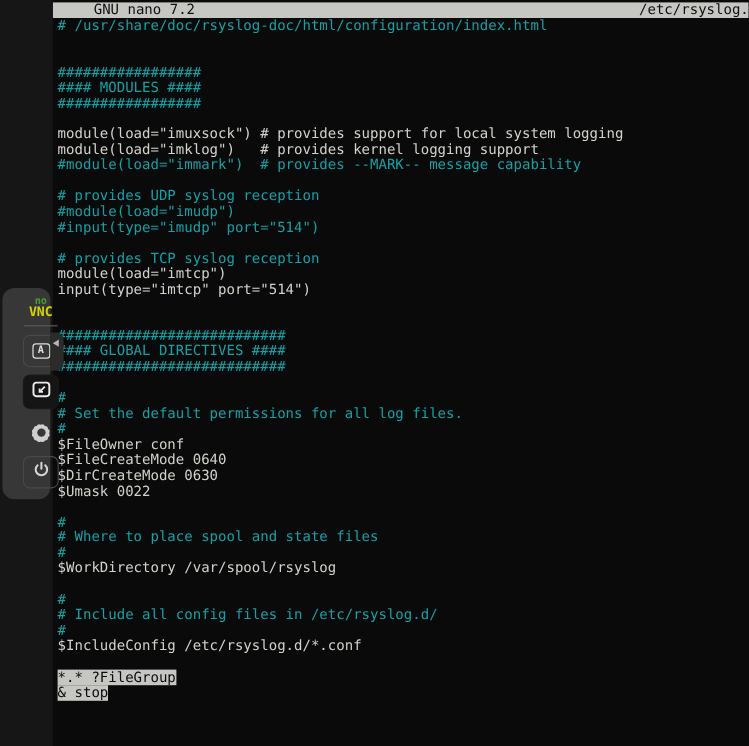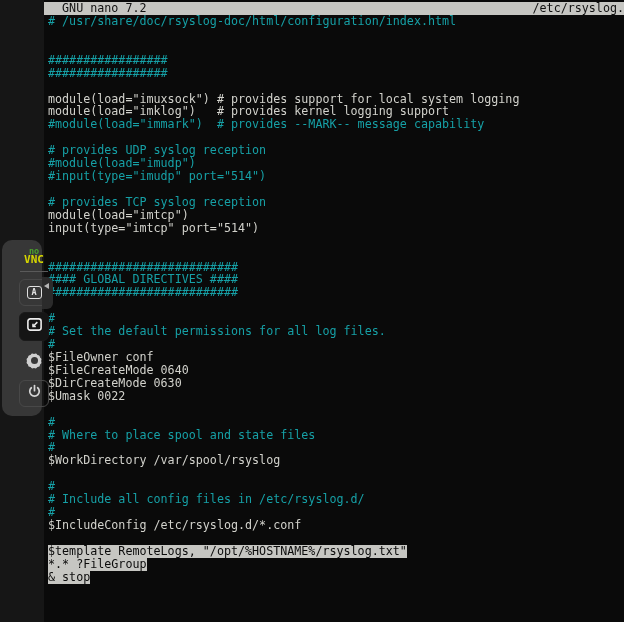--- a/index.html
+++ b/index.html
@@ -8,21 +8,21 @@
     --logo-green:#4aa02c; --logo-yellow:#d6d600;
   }
   *{margin:0;padding:0;box-sizing:border-box;}
   html,body{width:624px;height:622px;overflow:hidden;}
   body{background:#161616;position:relative;font-family:"DejaVu Sans Mono",monospace;}
 
   
   .terminal{position:absolute;left:44px;top:0;width:580px;height:622px;background:var(--terminal-bg);overflow:hidden;}
   .titlebar{position:absolute;left:0;top:2px;width:100%;height:13px;background:var(--titlebar-bg);color:#101010;
     font-size:11.7px;line-height:13px;white-space:pre;}
-  .titlebar .t-left{position:absolute;left:4px;top:0;}
+  .titlebar .t-left{position:absolute;left:20px;top:0;}
   .titlebar .t-right{position:absolute;right:0;top:0;text-align:right;}
   .content{position:absolute;left:0;top:15px;width:100%;padding-left:4px;}
   .line{height:12.93px;line-height:12.93px;font-size:11.7px;white-space:pre;color:var(--text);}
   .line span{display:inline-block;height:12.93px;}
   .t-comment{color:var(--comment);}
   .t-code{color:var(--text);}
   .t-selected{background:var(--selection-bg);color:#0b0b0b;}
 
   
   .vnc-panel{position:absolute;left:2px;top:240px;width:40px;height:176px;background:#373737;
@@ -54,20 +54,21 @@
 <div class="terminal">
   <div class="titlebar">
     <span class="t-left">  GNU nano 7.2</span>
     <span class="t-right">/etc/rsyslog.</span>
   </div>
   <div class="content">
       <div class="line"><span class="t-comment"># /usr/share/doc/rsyslog-doc/html/configuration/index.html</span></div>
       <div class="line"><span class="t-code"></span></div>
       <div class="line"><span class="t-code"></span></div>
       <div class="line"><span class="t-comment">#################</span></div>
+      <div class="line"><span class="t-comment">#### MODULES ####</span></div>
       <div class="line"><span class="t-comment">#################</span></div>
       <div class="line"><span class="t-code"></span></div>
       <div class="line"><span class="t-code">module(load="imuxsock") # provides support for local system logging</span></div>
       <div class="line"><span class="t-code">module(load="imklog")   # provides kernel logging support</span></div>
       <div class="line"><span class="t-comment">#module(load="immark")  # provides --MARK-- message capability</span></div>
       <div class="line"><span class="t-code"></span></div>
       <div class="line"><span class="t-comment"># provides UDP syslog reception</span></div>
       <div class="line"><span class="t-comment">#module(load="imudp")</span></div>
       <div class="line"><span class="t-comment">#input(type="imudp" port="514")</span></div>
       <div class="line"><span class="t-code"></span></div>
@@ -91,21 +92,20 @@
       <div class="line"><span class="t-comment">#</span></div>
       <div class="line"><span class="t-comment"># Where to place spool and state files</span></div>
       <div class="line"><span class="t-comment">#</span></div>
       <div class="line"><span class="t-code">$WorkDirectory /var/spool/rsyslog</span></div>
       <div class="line"><span class="t-code"></span></div>
       <div class="line"><span class="t-comment">#</span></div>
       <div class="line"><span class="t-comment"># Include all config files in /etc/rsyslog.d/</span></div>
       <div class="line"><span class="t-comment">#</span></div>
       <div class="line"><span class="t-code">$IncludeConfig /etc/rsyslog.d/*.conf</span></div>
       <div class="line"><span class="t-code"></span></div>
-      <div class="line"><span class="t-selected">$template RemoteLogs, "/opt/%HOSTNAME%/rsyslog.txt"</span></div>
       <div class="line"><span class="t-selected">*.* ?FileGroup</span></div>
       <div class="line"><span class="t-selected">&amp; stop</span></div>
     </div>
 </div>
 
 <div class="vnc-panel">
   <div class="vnc-logo">
     <span class="lg-top">no</span>
     <span class="lg-bottom">VNC</span>
   </div>

